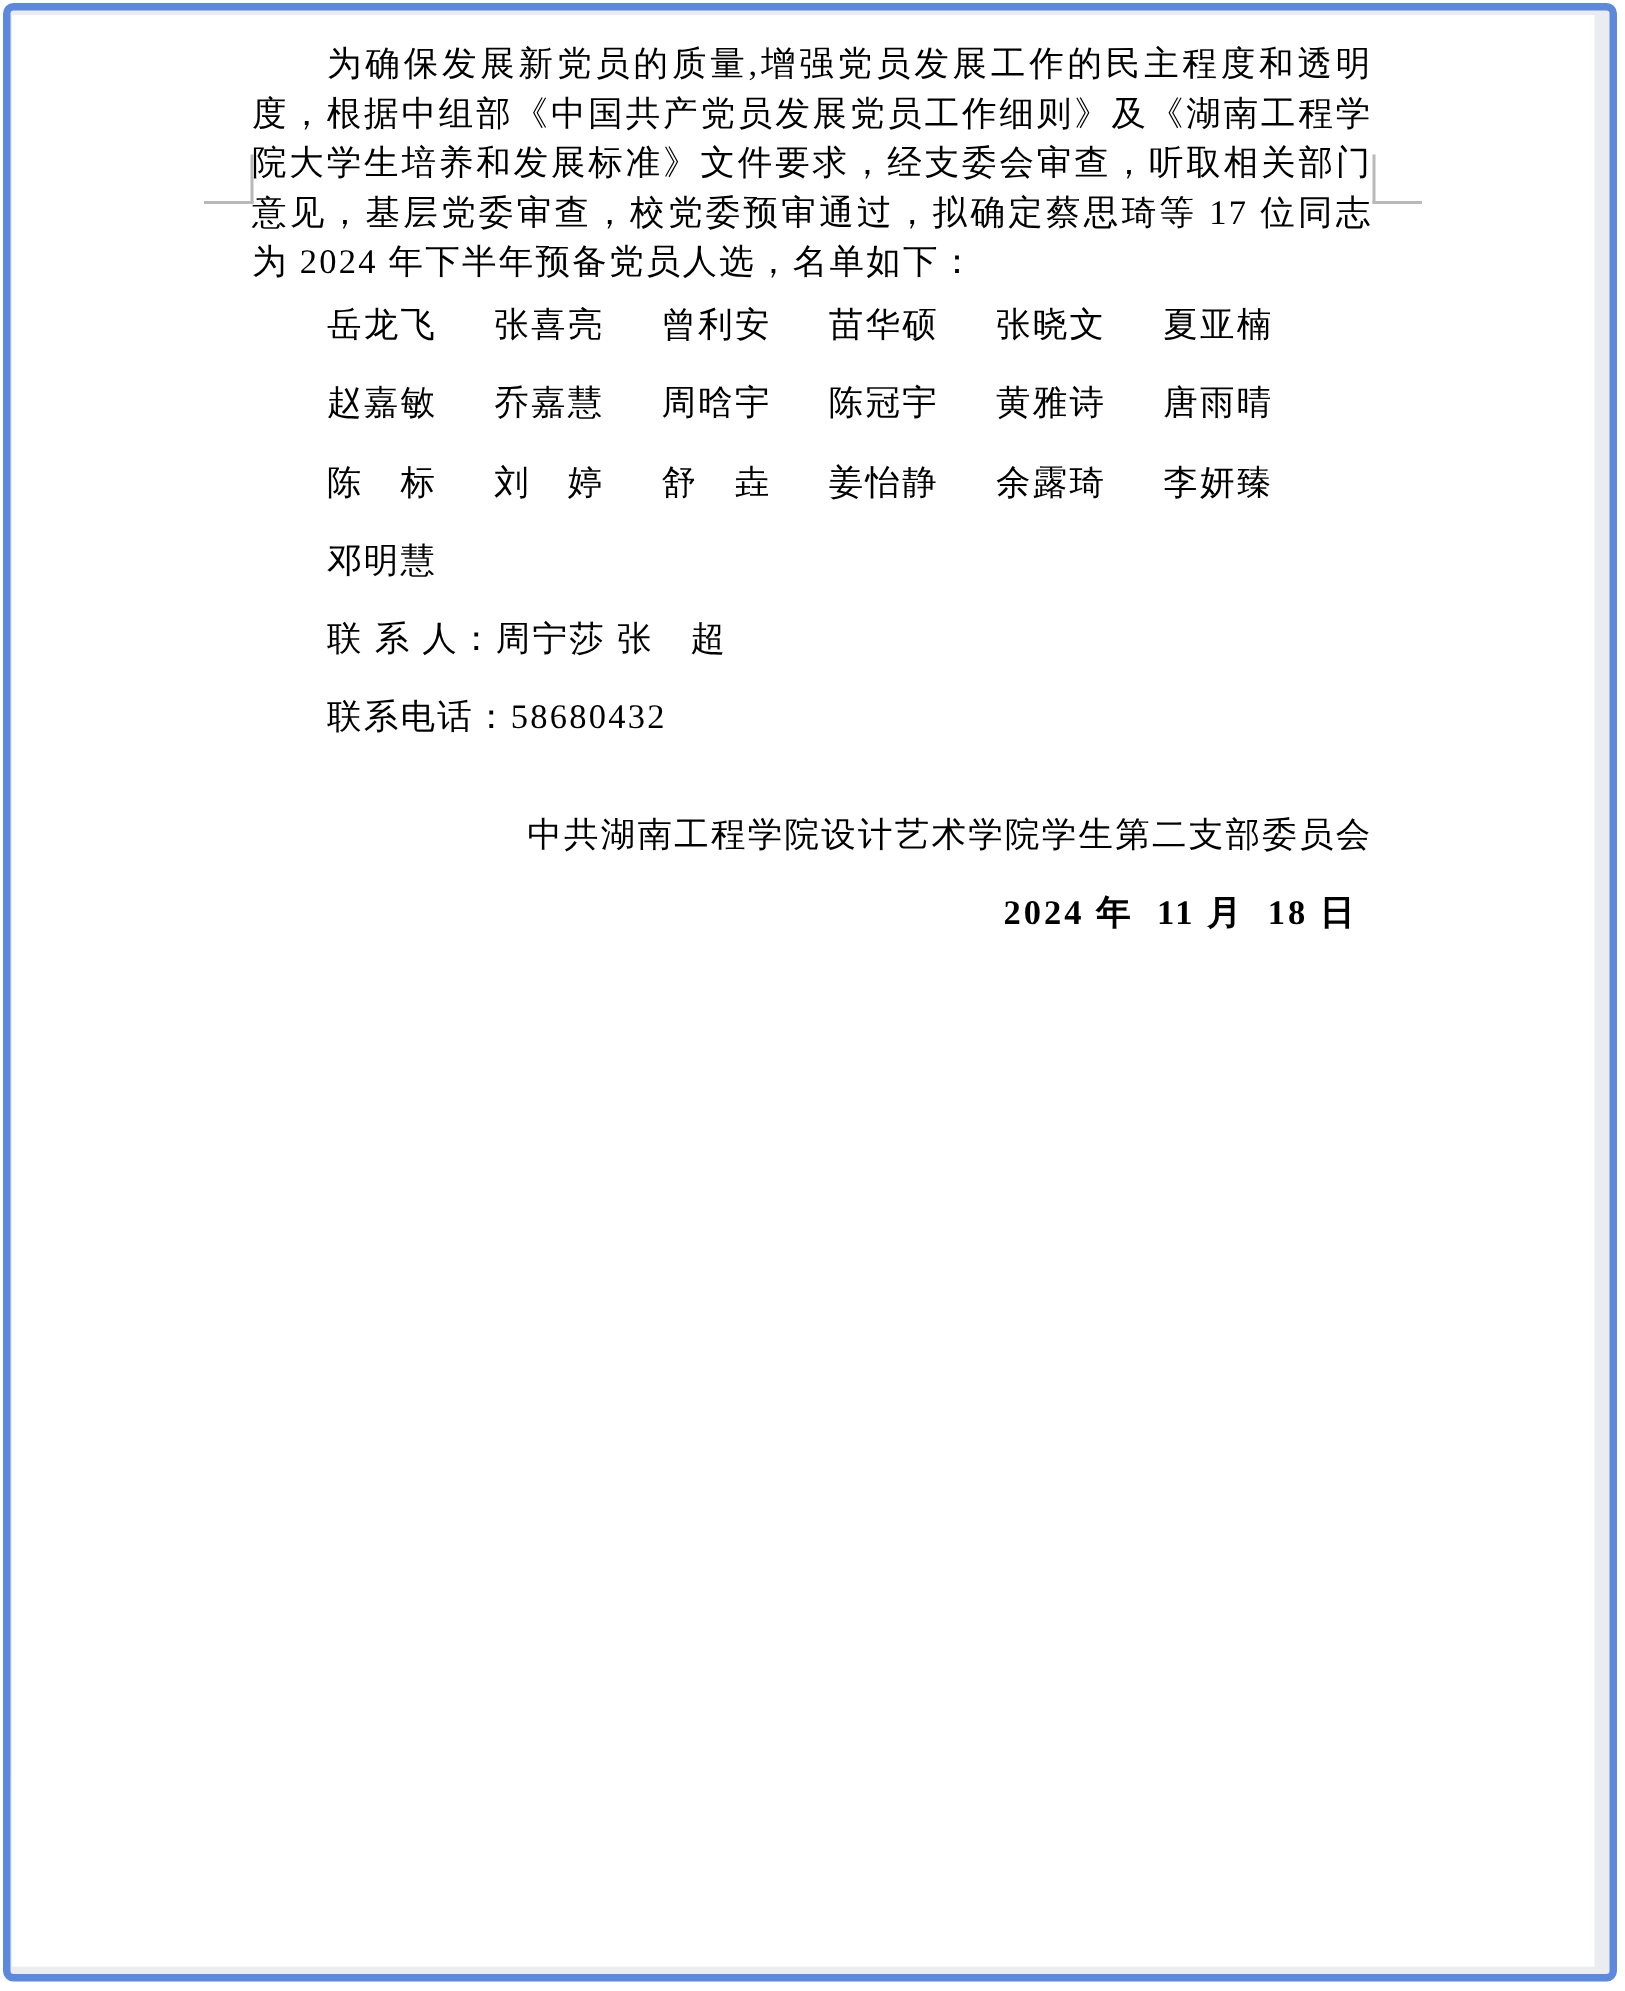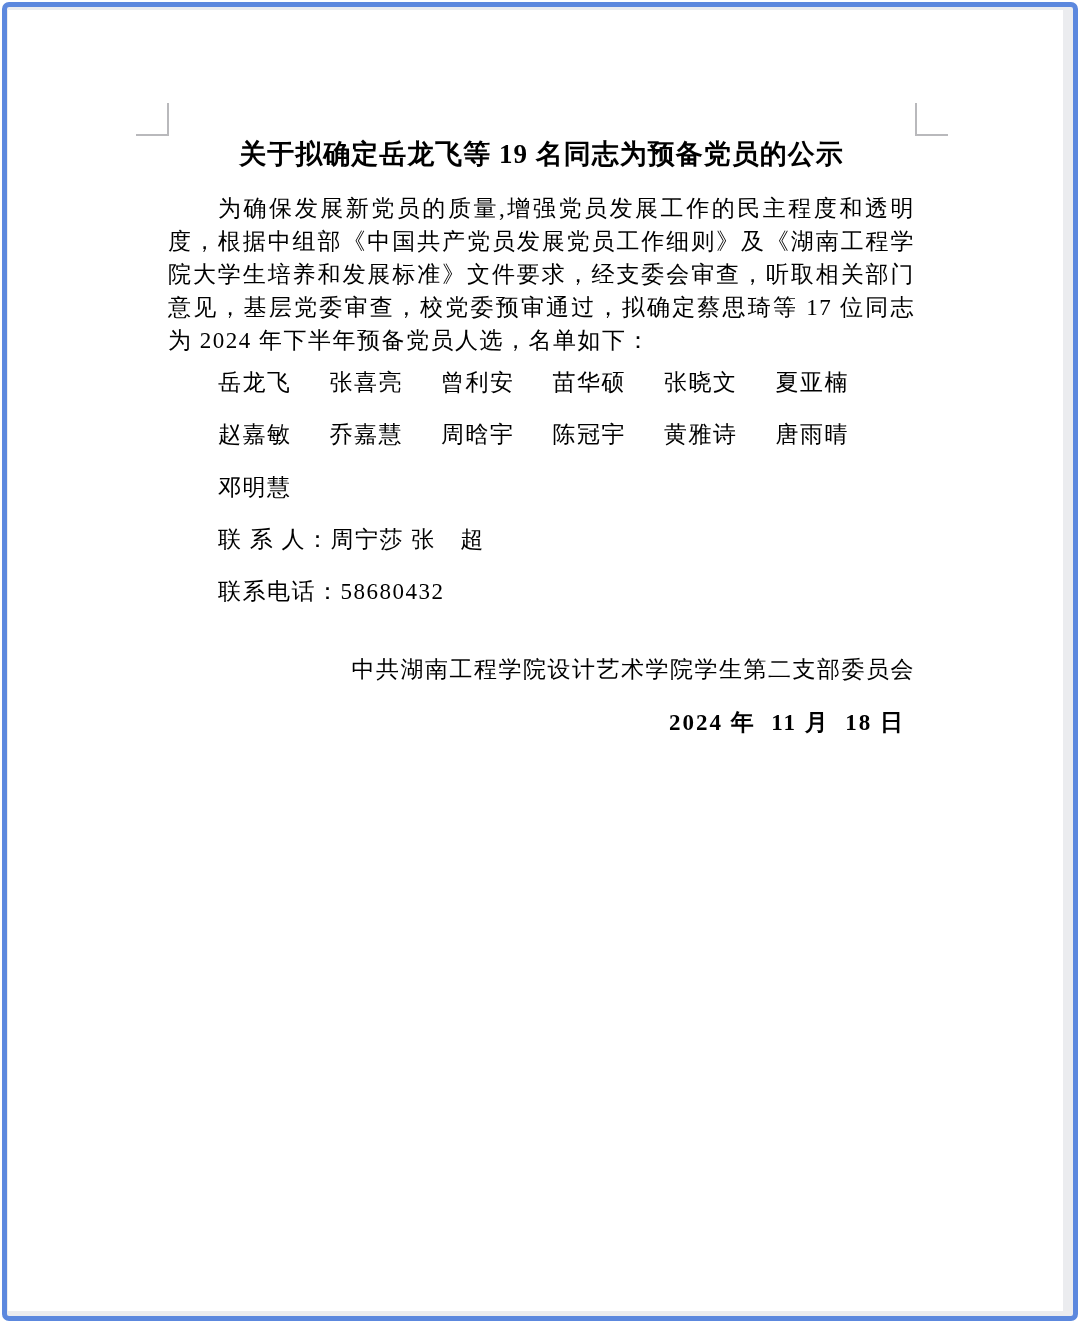--- a/index.html
+++ b/index.html
@@ -120,21 +120,20 @@
 
 <div class="stage">
   <div class="window-frame">
     <div class="doc-page">
 
       <div class="crop-mark tl"></div>
       <div class="crop-mark tr"></div>
 
       <div class="text-area">
 
-        <h1 class="doc-title">关于拟确定岳龙飞等 19 名同志为预备党员的公示</h1>
 
         <p class="para indent first">为确保发展新党员的质量,增强党员发展工作的民主程度和透明度，根据中组部《中国共产党员发展党员工作细则》及《湖南工程学院大学生培养和发展标准》文件要求，经支委会审查，听取相关部门意见，基层党委审查，校党委预审通过，拟确定蔡思琦等 17 位同志为 2024 年下半年预备党员人选，名单如下：</p>
 
         <div class="name-list">
           <div class="name-row">
             <span>岳龙飞</span>
             <span>张喜亮</span>
             <span>曾利安</span>
             <span>苗华硕</span>
             <span>张晓文</span>
@@ -142,20 +141,28 @@
           </div>
           <div class="name-row">
             <span>赵嘉敏</span>
             <span>乔嘉慧</span>
             <span>周晗宇</span>
             <span>陈冠宇</span>
             <span>黄雅诗</span>
             <span>唐雨晴</span>
           </div>
           <div class="name-row">
+            <span>陈　标</span>
+            <span>刘　婷</span>
+            <span>舒　垚</span>
+            <span>姜怡静</span>
+            <span>余露琦</span>
+            <span>李妍臻</span>
+          </div>
+          <div class="name-row">
             <span>邓明慧</span>
           </div>
         </div>
 
 
         <p class="contact-line">联 系 人：周宁莎 张　超</p>
         <p class="contact-line">联系电话：58680432</p>
 
         <div class="sig-block">
           <p class="sig-line">中共湖南工程学院设计艺术学院学生第二支部委员会</p>

